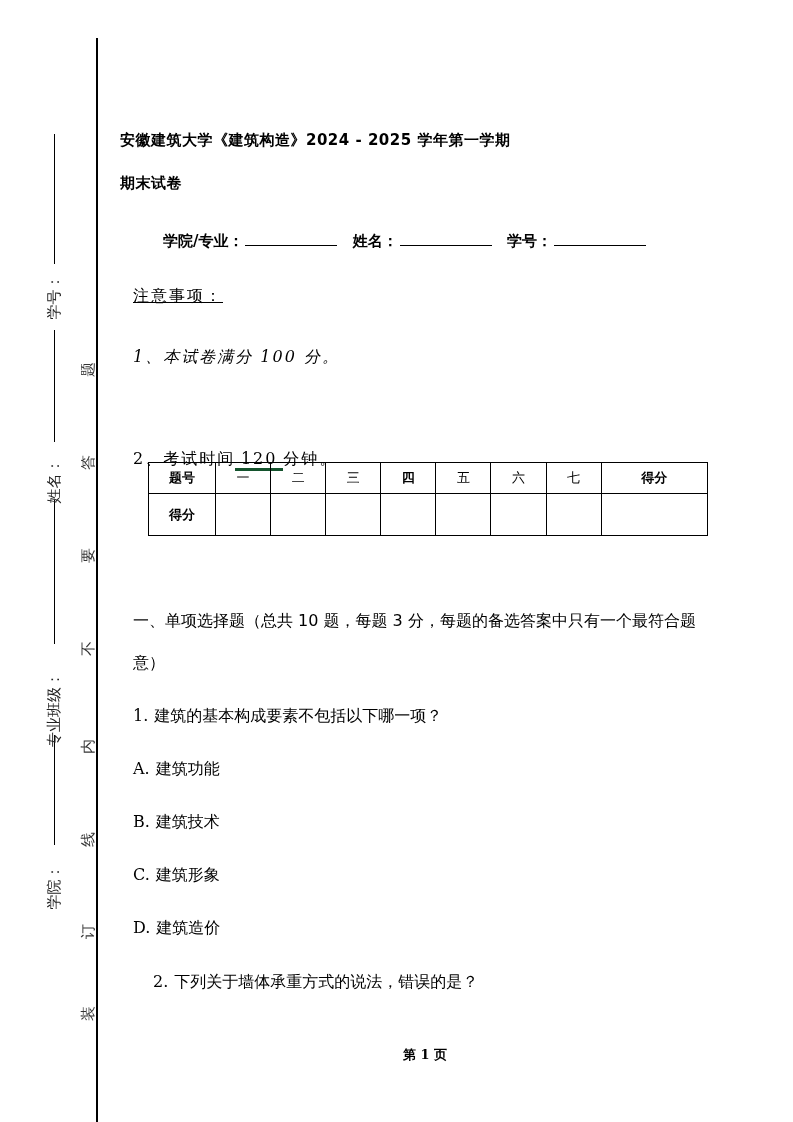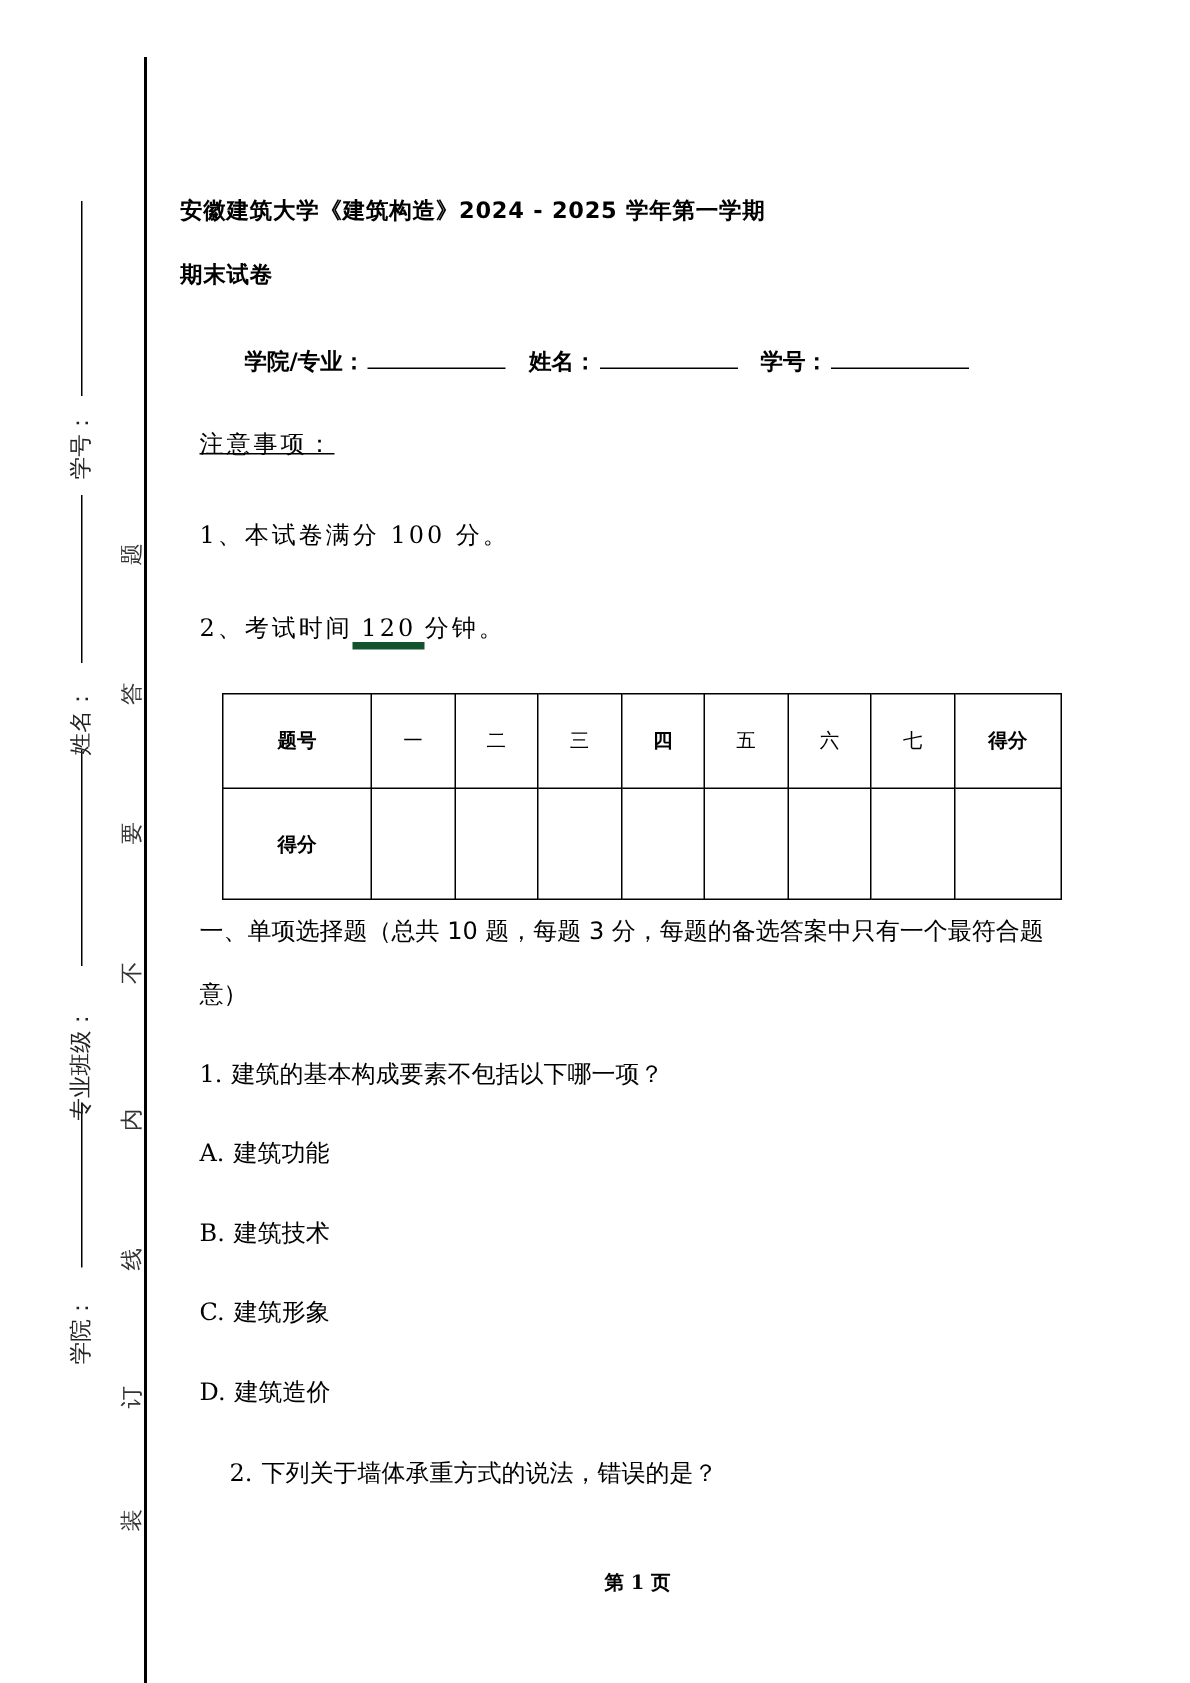--- a/index.html
+++ b/index.html
@@ -14,24 +14,24 @@
            transform: rotate(-90deg); text-align: center; }
 
   .title { position: absolute; left: 120px; width: 600px; font-family: "DejaVu Sans", sans-serif; font-weight: bold; font-size: 15px; letter-spacing: 0.5px; }
   .title.l1 { top: 131px; }
   .title.l2 { top: 174px; }
 
   .infoline { position: absolute; top: 230px; left: 163px; font-family: "DejaVu Sans", sans-serif; font-weight: bold; font-size: 15px; white-space: nowrap; }
   .infoline .blank { display: inline-block; width: 92px; border-bottom: 1px solid #000; margin: 0 10px 0 2px; height: 15px; vertical-align: baseline; }
 
   .para { position: absolute; left: 133px; font-size: 16px; letter-spacing: 2px; white-space: nowrap; }
-  .underline-val { display: inline-block; border-bottom: 5px solid #14532d; padding: 0 4px; min-width: 40px; text-align: center; }
+  .underline-val { display: inline-block; border-bottom: 3px solid #14532d; padding: 0 4px; min-width: 40px; text-align: center; margin-top: 40px; }
 
   table.score { position: absolute; left: 148px; top: 462px; width: 560px; border-collapse: collapse; font-family: "DejaVu Sans", sans-serif; font-size: 13px; }
-  table.score td { border: 1px solid #000; text-align: center; height: 30px; padding: 16px; }
+  table.score td { border: 1px solid #000; text-align: center; height: 30px; padding: 0; }
   table.score tr.r2 td, table.score tr.r3 td { height: 41px; }
   table.score td.hdr { font-weight: bold; }
   table.score td.first { width: 66px; font-weight: bold; }
 
   .section { position: absolute; left: 133px; width: 580px; font-family: "DejaVu Sans", sans-serif; font-size: 16px; line-height: 42px; top: 600px; }
   .q { position: absolute; left: 133px; font-family: "DejaVu Sans", sans-serif; font-size: 16px; white-space: nowrap; }
   .q .num { font-family: "DejaVu Serif", serif; margin-right: 6px; }
 
   .footer { position: absolute; top: 1046px; left: 0; width: 850px; text-align: center; font-family: "DejaVu Serif", serif; font-weight: bold; font-size: 13px; }
 </style>
@@ -61,21 +61,21 @@
 <div class="title l1">安徽建筑大学《建筑构造》2024 - 2025 学年第一学期</div>
 <div class="title l2">期末试卷</div>
 
 <div class="infoline">
   <span>学院/专业：</span><span class="blank"></span>
   <span>姓名：</span><span class="blank"></span>
   <span>学号：</span><span class="blank"></span>
 </div>
 
 <div class="para" style="top:286px;text-decoration:underline;">注意事项：</div>
-<div class="para" style="top:347px;">1、本试卷满分 100 分。</div>
+<div class="para" style="top:347px;font-style:italic;">1、本试卷满分 100 分。</div>
 <div class="para" style="top:409px;">
   <span>2、考试时间</span><span class="underline-val">120</span><span>分钟。</span>
 </div>
 
 <table class="score">
   <tbody>
       <tr class="r1">
     <td class="hdr first">题号</td>
     <td>一</td>
     <td>二</td>

